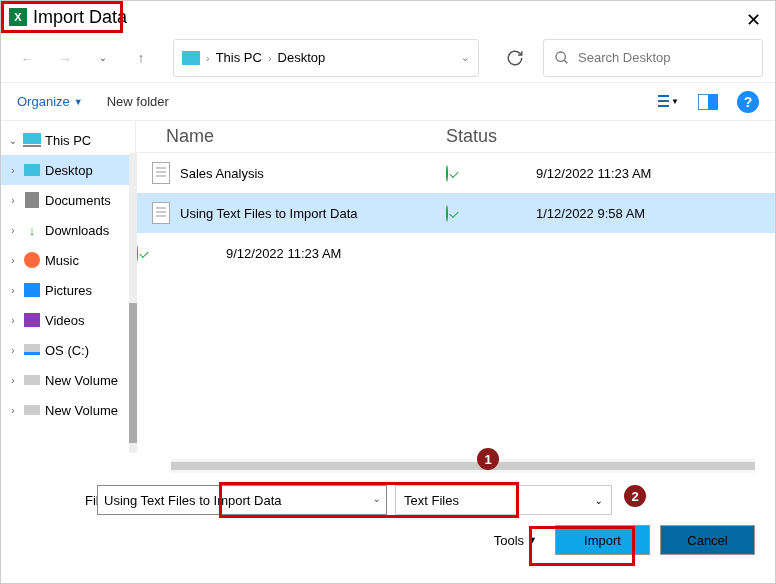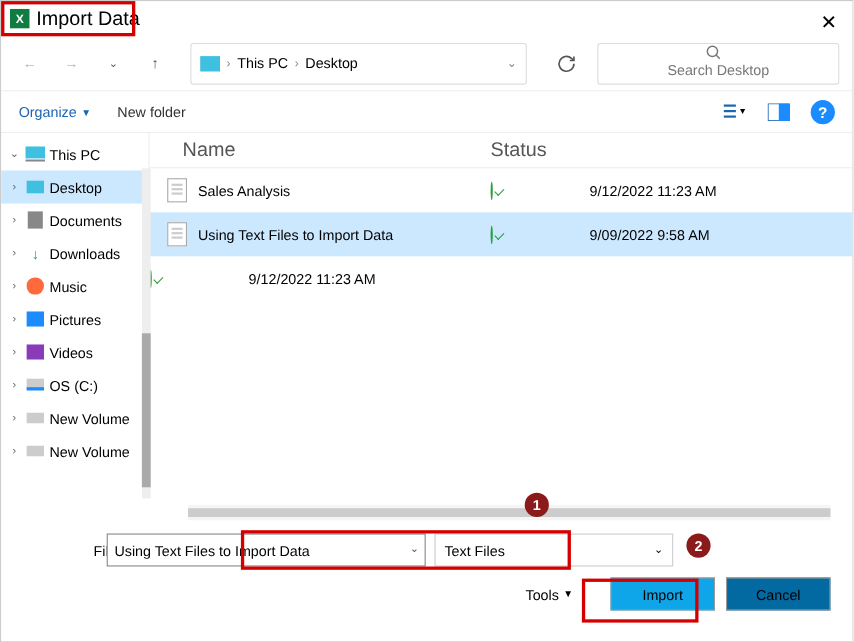--- a/index.html
+++ b/index.html
@@ -10,21 +10,21 @@
 .titlebar .title { font-size: 18px; }
 .close-x { position: absolute; right: 14px; top: 8px; font-size: 18px; cursor: default; }
 .red-box { position: absolute; border: 3px solid #d40000; }
 .navbar { height: 50px; display: flex; align-items: center; padding: 0 12px; gap: 10px; border-bottom: 1px solid #eee; }
 .nav-btn { width: 28px; height: 28px; display: flex; align-items: center; justify-content: center; color: #555; }
 .nav-btn.disabled { color: #bbb; }
 .breadcrumb { flex: 1; height: 38px; border: 1px solid #ddd; border-radius: 3px; display: flex; align-items: center; padding: 0 8px; margin: 0 8px; gap: 6px; }
 .breadcrumb .bc-icon { width: 18px; height: 14px; background: #40c0e0; }
 .bc-sep { color: #888; font-size: 11px; }
 .refresh { width: 36px; height: 38px; display: flex; align-items: center; justify-content: center; color: #555; }
-.search { width: 220px; height: 38px; border: 1px solid #ddd; border-radius: 3px; display: flex; align-items: center; padding: 0 10px; color: #777; flex-direction: column; }
+.search { width: 220px; height: 38px; border: 1px solid #ddd; border-radius: 3px; display: flex; align-items: center; padding: 0 10px; color: #777; }
 .search svg { margin-right: 8px; }
 .toolbar { height: 38px; display: flex; align-items: center; padding: 0 16px; justify-content: space-between; border-bottom: 1px solid #eee; gap: 28px; }
 .toolbar-left { display: flex; gap: 24px; }
 .org-btn { color: #1a66b3; display: flex; align-items: center; gap: 4px; }
 .new-folder { color: #333; }
 .toolbar-right { display: flex; align-items: center; gap: 18px; }
 .tool-icon { width: 22px; height: 22px; display: flex; align-items: center; justify-content: center; }
 .help-icon { width: 22px; height: 22px; border-radius: 50%; background: #1a8cff; color: #fff; display: flex; align-items: center; justify-content: center; font-weight: bold; font-size: 14px; }
 .body-area { display: flex; height: 330px; }
 .tree { width: 135px; border-right: 1px solid #eee; overflow: hidden; padding-top: 4px; }
@@ -50,21 +50,21 @@
 .scrollbar-h { height: 14px; background: #f5f5f5; margin: 8px 20px 0 170px; position: relative; }
 .scrollbar-h .track { position: absolute; left: 0; right: 0; top: 3px; height: 8px; background: #ccc; }
 .bottom-area { padding: 12px 16px 10px 16px; }
 .filename-row { display: flex; align-items: center; gap: 8px; margin-bottom: 10px; }
 .fn-label { width: 72px; text-align: right; padding-left: 68px; white-space: nowrap; }
 .fn-input-wrap { position: relative; }
 .fn-input { width: 290px; height: 30px; border: 1px solid #888; padding: 0 24px 0 6px; font-size: 13px; }
 .fn-chev { position: absolute; right: 6px; top: 8px; font-size: 10px; color: #555; }
 .type-select { width: 217px; height: 30px; border: 1px solid #ccc; padding: 0 8px; display: flex; align-items: center; justify-content: space-between; }
 .button-row { display: flex; align-items: center; gap: 10px; justify-content: flex-end; padding-right: 4px; }
-.tools-label { margin-right: 24px; display: flex; align-items: center; gap: 4px; }
+.tools-label { margin-right: 8px; display: flex; align-items: center; gap: 4px; }
 .btn { width: 95px; height: 30px; border: 1px solid #999; background: #0369a1; display: flex; align-items: center; justify-content: center; font-size: 13px; }
 .btn.import { background: #0ea5e9; }
 .callout { width: 22px; height: 22px; background: #8b1a1a; border-radius: 50%; color: #fff; display: flex; align-items: center; justify-content: center; font-size: 13px; font-weight: bold; position: absolute; }
 </style>
 </head>
 <body>
 
 <div class="window">
   <div class="titlebar">
     <span class="app-icon">
@@ -238,21 +238,21 @@
           </div>
         <div class="col-status"><span class="status-check"></span></div>
         <div class="col-date">9/12/2022 11:23 AM</div>
       </div>
       <div class="file-row selected">
         <div class="col-name">
             <span class="doc-icon"></span>
             <span>Using Text Files to Import Data</span>
           </div>
         <div class="col-status"><span class="status-check"></span></div>
-        <div class="col-date">9/09/2022 9:58 AM</div>
+        <div class="col-date">1/12/2022 9:58 AM</div>
       </div>
       <div class="file-row">
         <div class="col-status"><span class="status-check"></span></div>
         <div class="col-date">9/12/2022 11:23 AM</div>
       </div>
     </div>
   </div>
 
   <div class="scrollbar-v" style="left:128px;top:152px;height:300px;">
     <div class="thumb" style="top:150px;height:140px;"></div>

